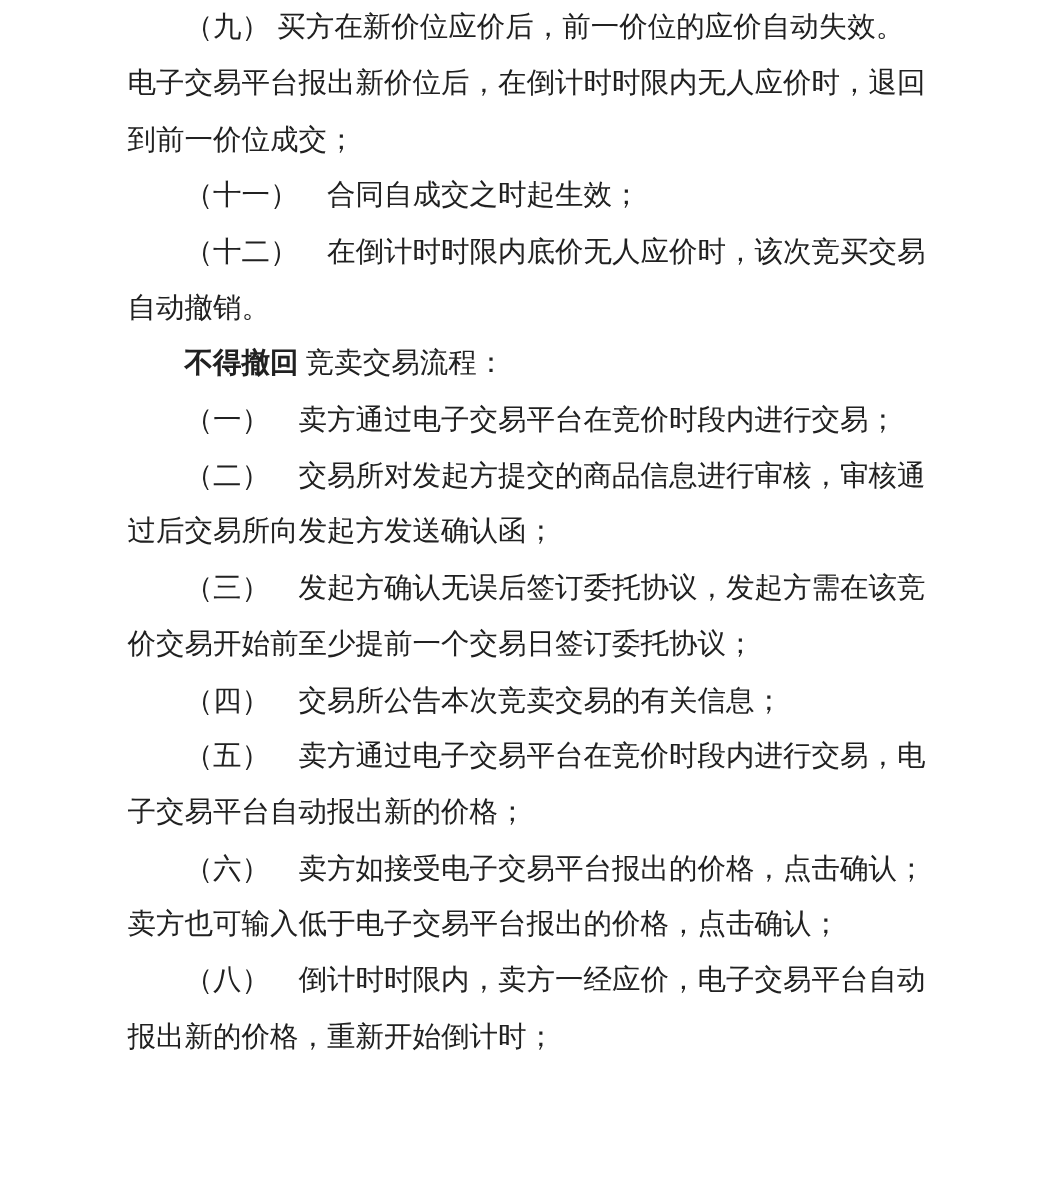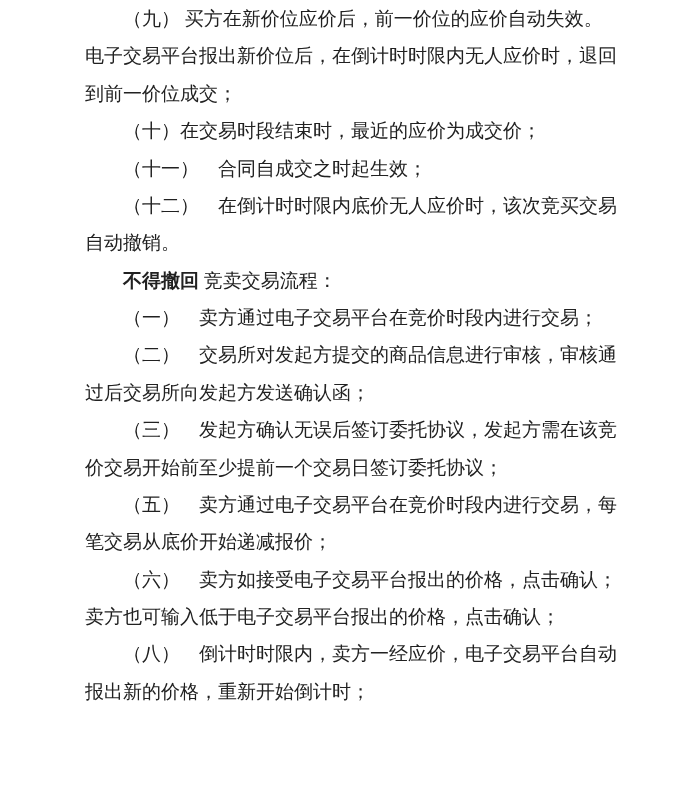--- a/index.html
+++ b/index.html
@@ -33,23 +33,23 @@
   }
   .para b {
     font-weight: bold;
   }
 </style>
 </head>
 <body>
 
 <div class="page" style="background: rgb(255, 255, 255); color: rgb(33, 33, 33);">
   <p class="para">（九） 买方在新价位应价后，前一价位的应价自动失效。电子交易平台报出新价位后，在倒计时时限内无人应价时，退回到前一价位成交；</p>
-  <p class="para">（十）在交易时段结束时，最近的应价为成交价；</p>
   <p class="para">（十一）　合同自成交之时起生效；</p>
   <p class="para">（十二）　在倒计时时限内底价无人应价时，该次竞买交易自动撤销。</p>
   <p class="para"><b>不得撤回</b><span> 竞卖交易流程：</span></p>
   <p class="para">（一）　卖方通过电子交易平台在竞价时段内进行交易；</p>
   <p class="para">（二）　交易所对发起方提交的商品信息进行审核，审核通过后交易所向发起方发送确认函；</p>
   <p class="para">（三）　发起方确认无误后签订委托协议，发起方需在该竞价交易开始前至少提前一个交易日签订委托协议；</p>
-  <p class="para">（五）　卖方通过电子交易平台在竞价时段内进行交易，每笔交易从底价开始递减报价；</p>
+  <p class="para">（四）　交易所公告本次竞卖交易的有关信息；</p>
+  <p class="para">（五）　卖方通过电子交易平台在竞价时段内进行交易，电子交易平台自动报出新的价格；</p>
   <p class="para">（六）　卖方如接受电子交易平台报出的价格，点击确认；卖方也可输入低于电子交易平台报出的价格，点击确认；</p>
   <p class="para">（八）　倒计时时限内，卖方一经应价，电子交易平台自动报出新的价格，重新开始倒计时；</p>
 </div>
 
 </body></html>

